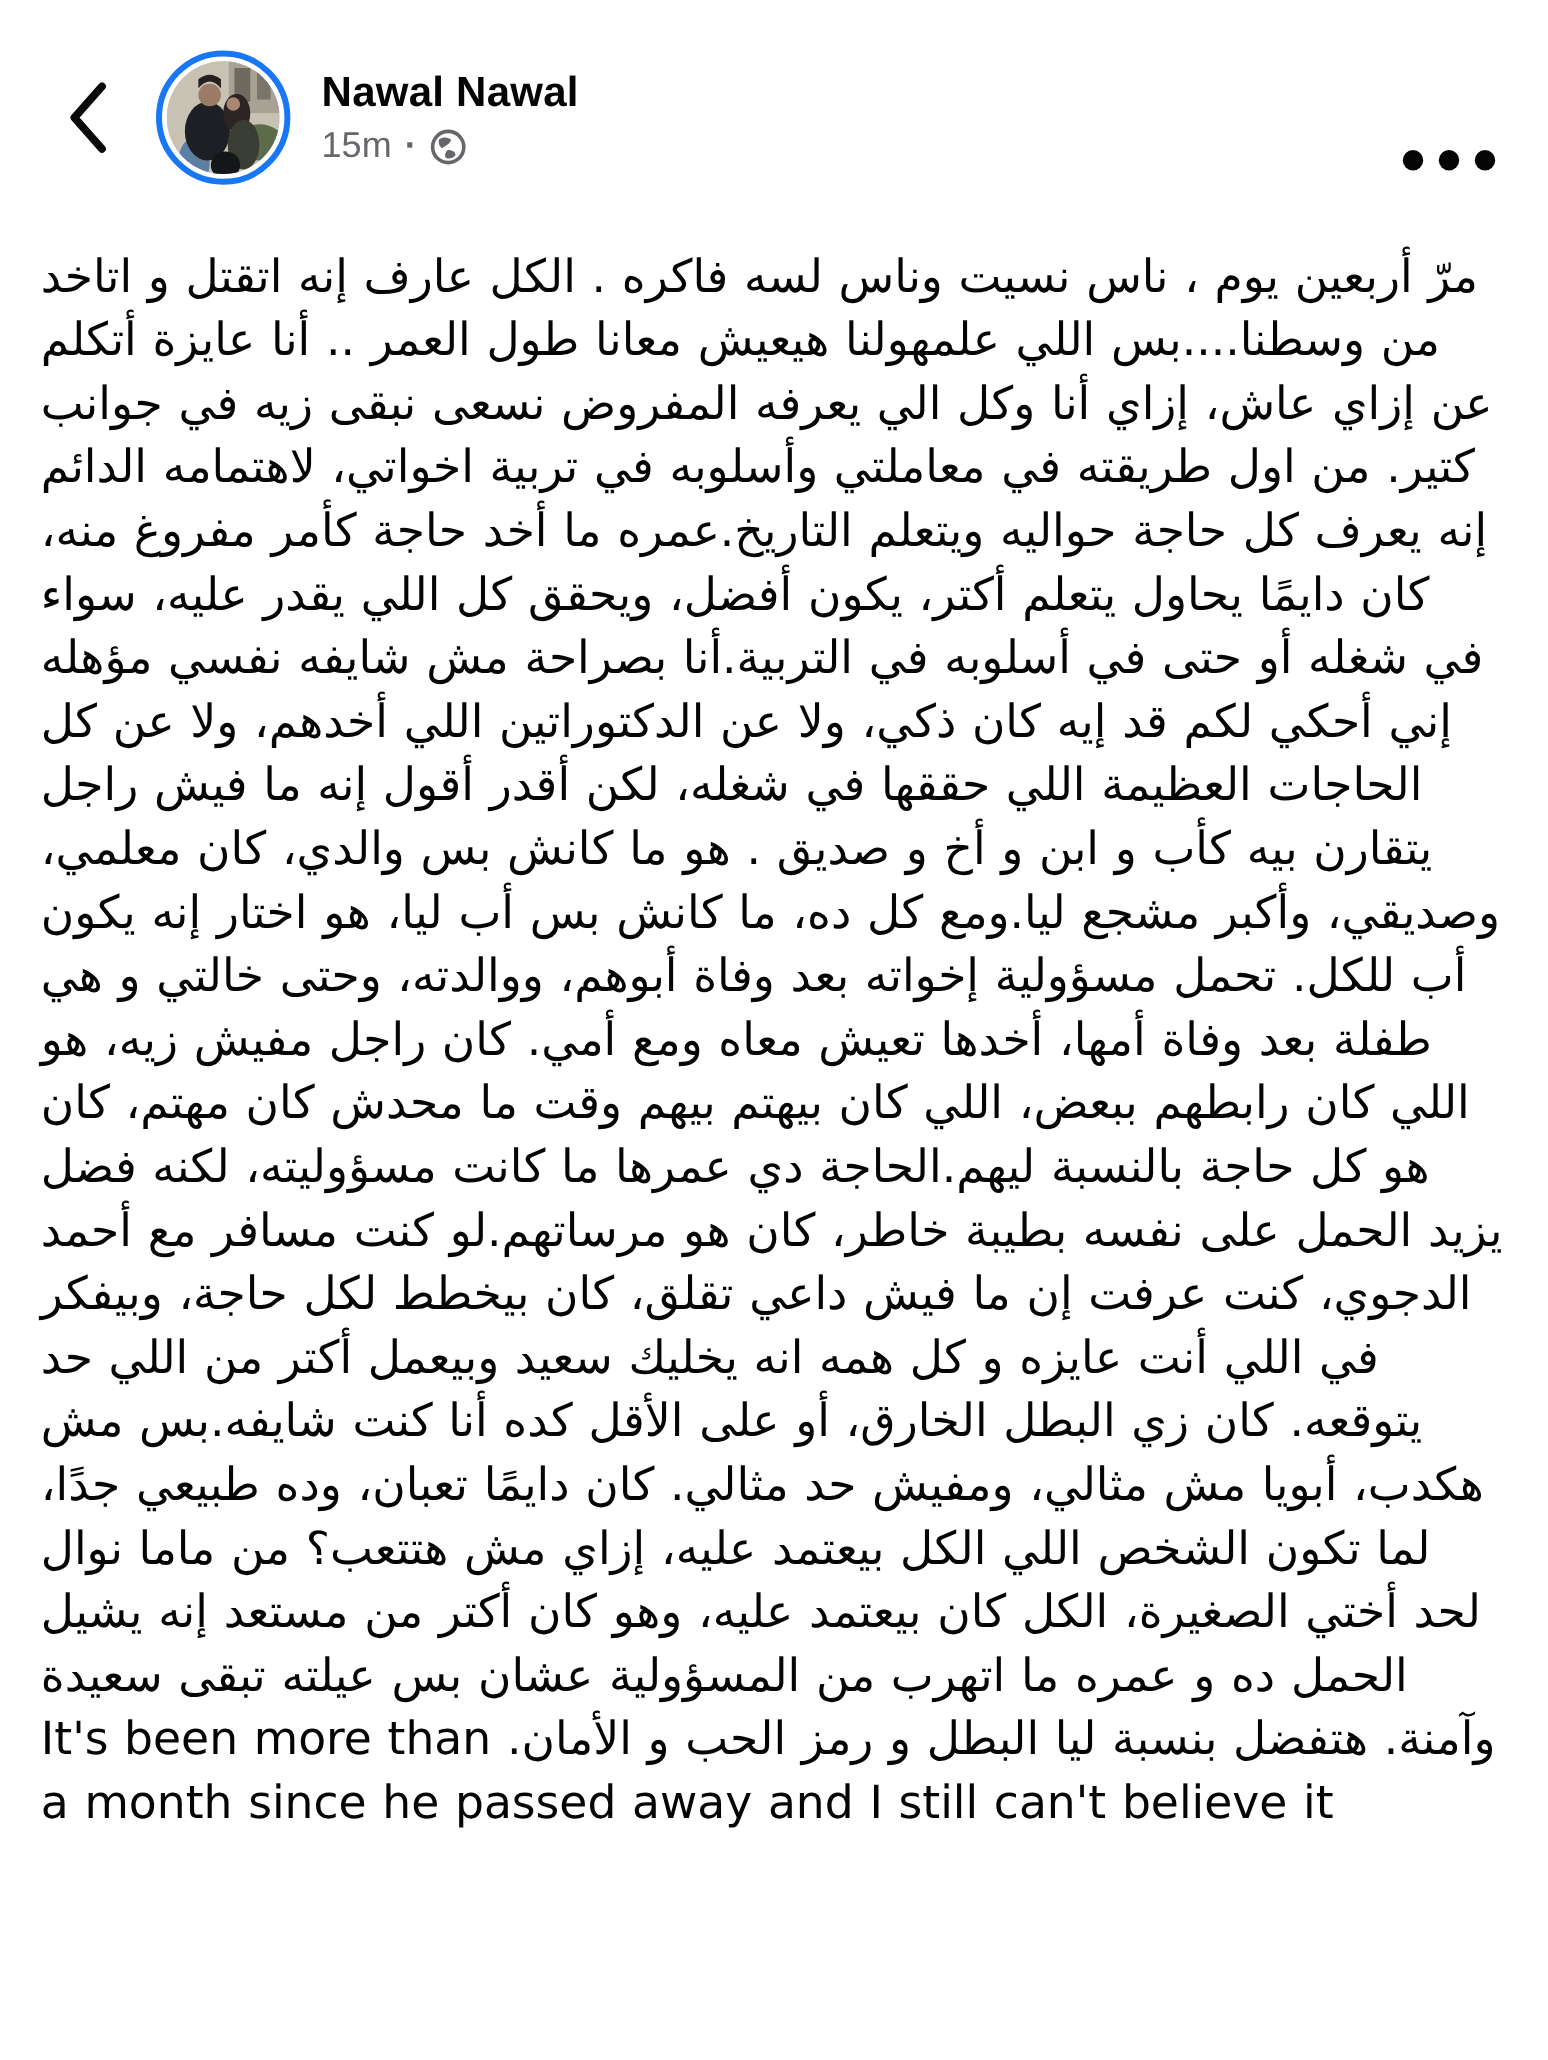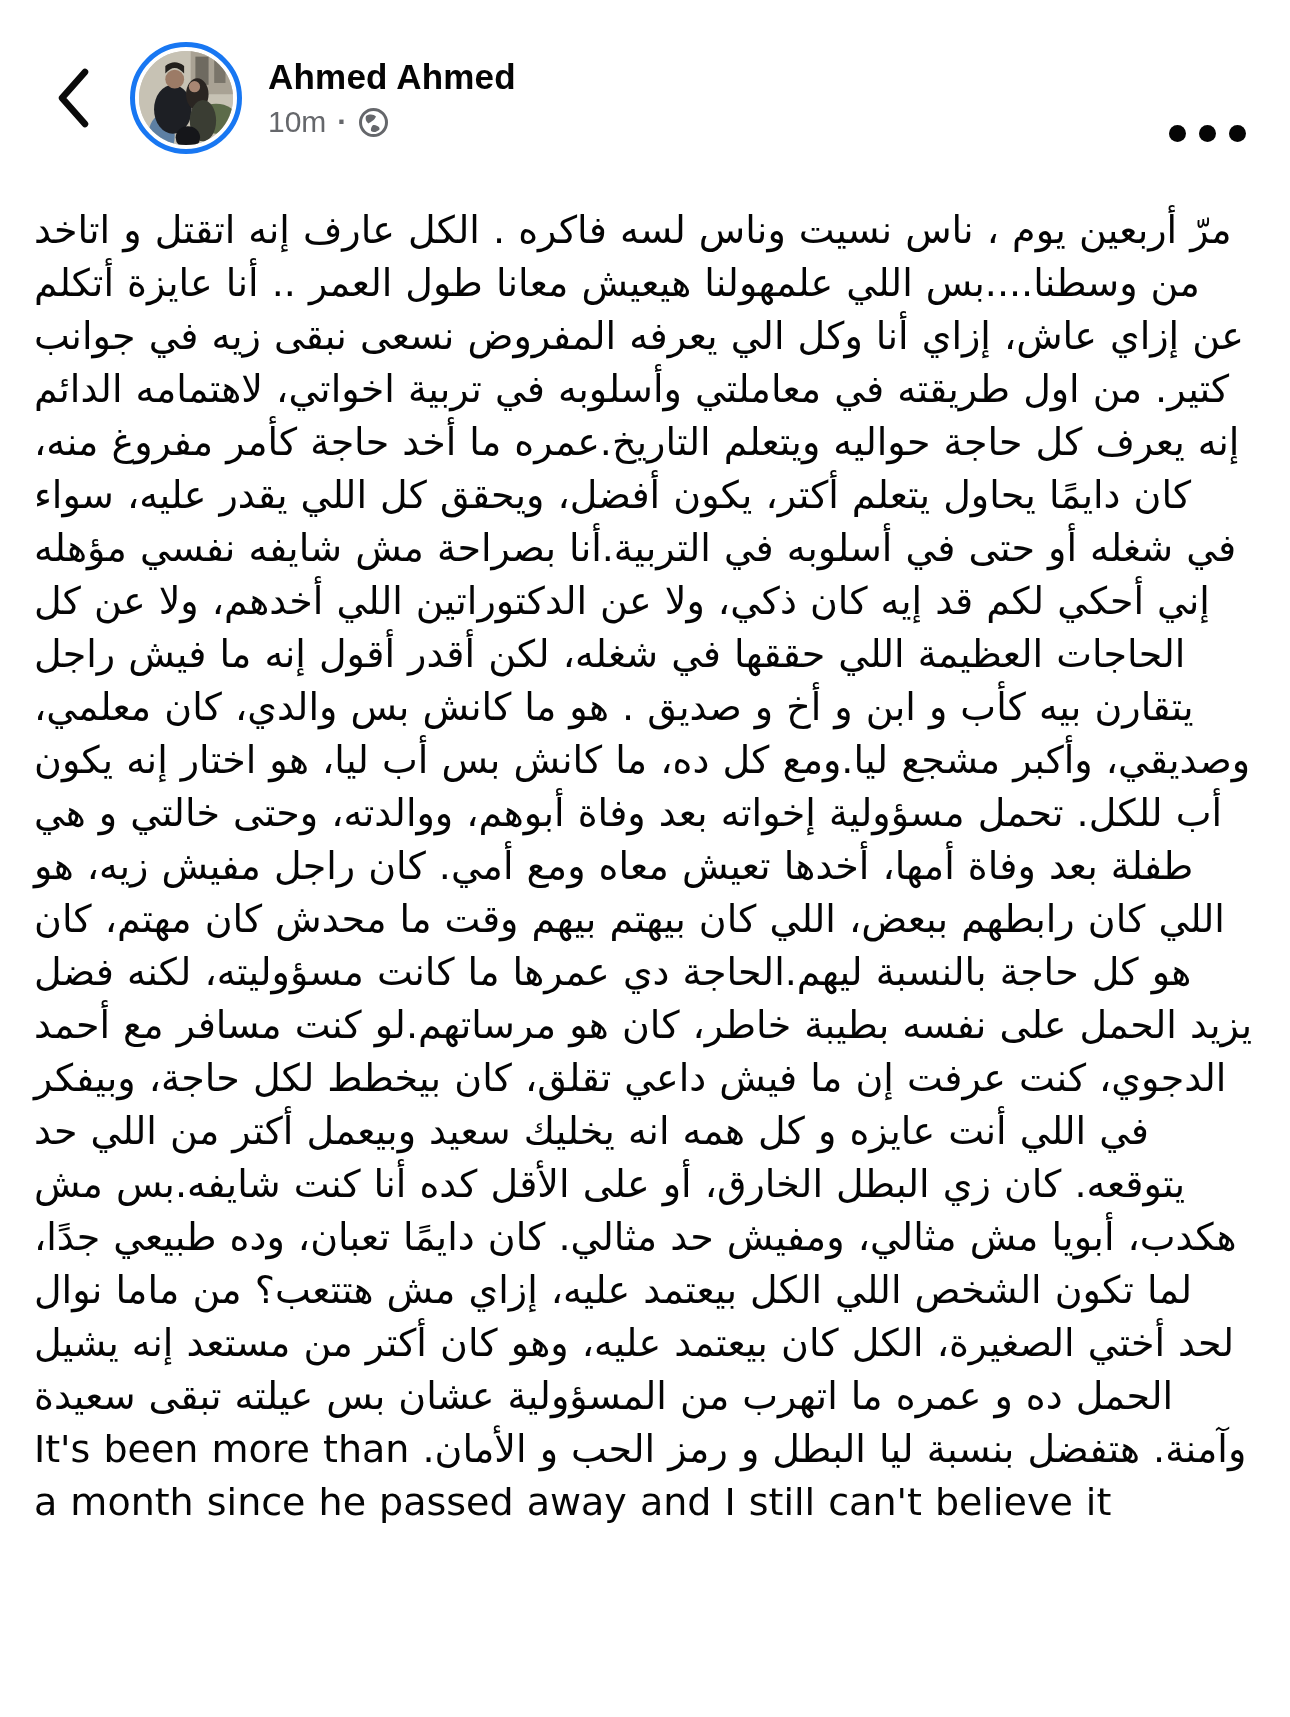--- a/index.html
+++ b/index.html
@@ -89,23 +89,23 @@
           <path d="M28 24 q10 -12 20 0 l0 -8 q-10 -8 -20 0 Z" fill="#23201d"></path>
           <ellipse cx="62" cy="46" rx="12" ry="17" fill="#2a2522"></ellipse>
           <circle cx="59" cy="38" r="6" fill="#a88673"></circle>
           <ellipse cx="68" cy="74" rx="14" ry="22" fill="#3a3d33"></ellipse>
           <ellipse cx="52" cy="92" rx="13" ry="12" fill="#15161a"></ellipse>
         </svg>
       </div>
     </div>
 
     <div class="id-block">
-      <div class="name">Ahmed Ahmed</div>
+      <div class="name">Nawal Nawal</div>
       <div class="meta">
-        <span>10m</span>
+        <span>15m</span>
         <span class="sep">·</span>
         <svg width="31" height="31" viewBox="0 0 31 31">
           <circle cx="15.5" cy="15.5" r="13" fill="none" stroke="#65676B" stroke-width="3"></circle>
           <path d="M8 9 c4 -2.5 8 -1.5 10 0.5 c-1.5 4 -5 5 -7.5 7 c-2.5 -1.5 -3.5 -5 -2.5 -7.5 Z" fill="#65676B"></path>
           <path d="M15 18 c3.5 0 7 1.5 6.5 4.5 c-2.5 2.5 -6 3.5 -8.5 1.5 c-0.5 -2.5 0.5 -4.5 2 -6 Z" fill="#65676B"></path>
         </svg>
       </div>
     </div>
 
     <button class="more-btn">

